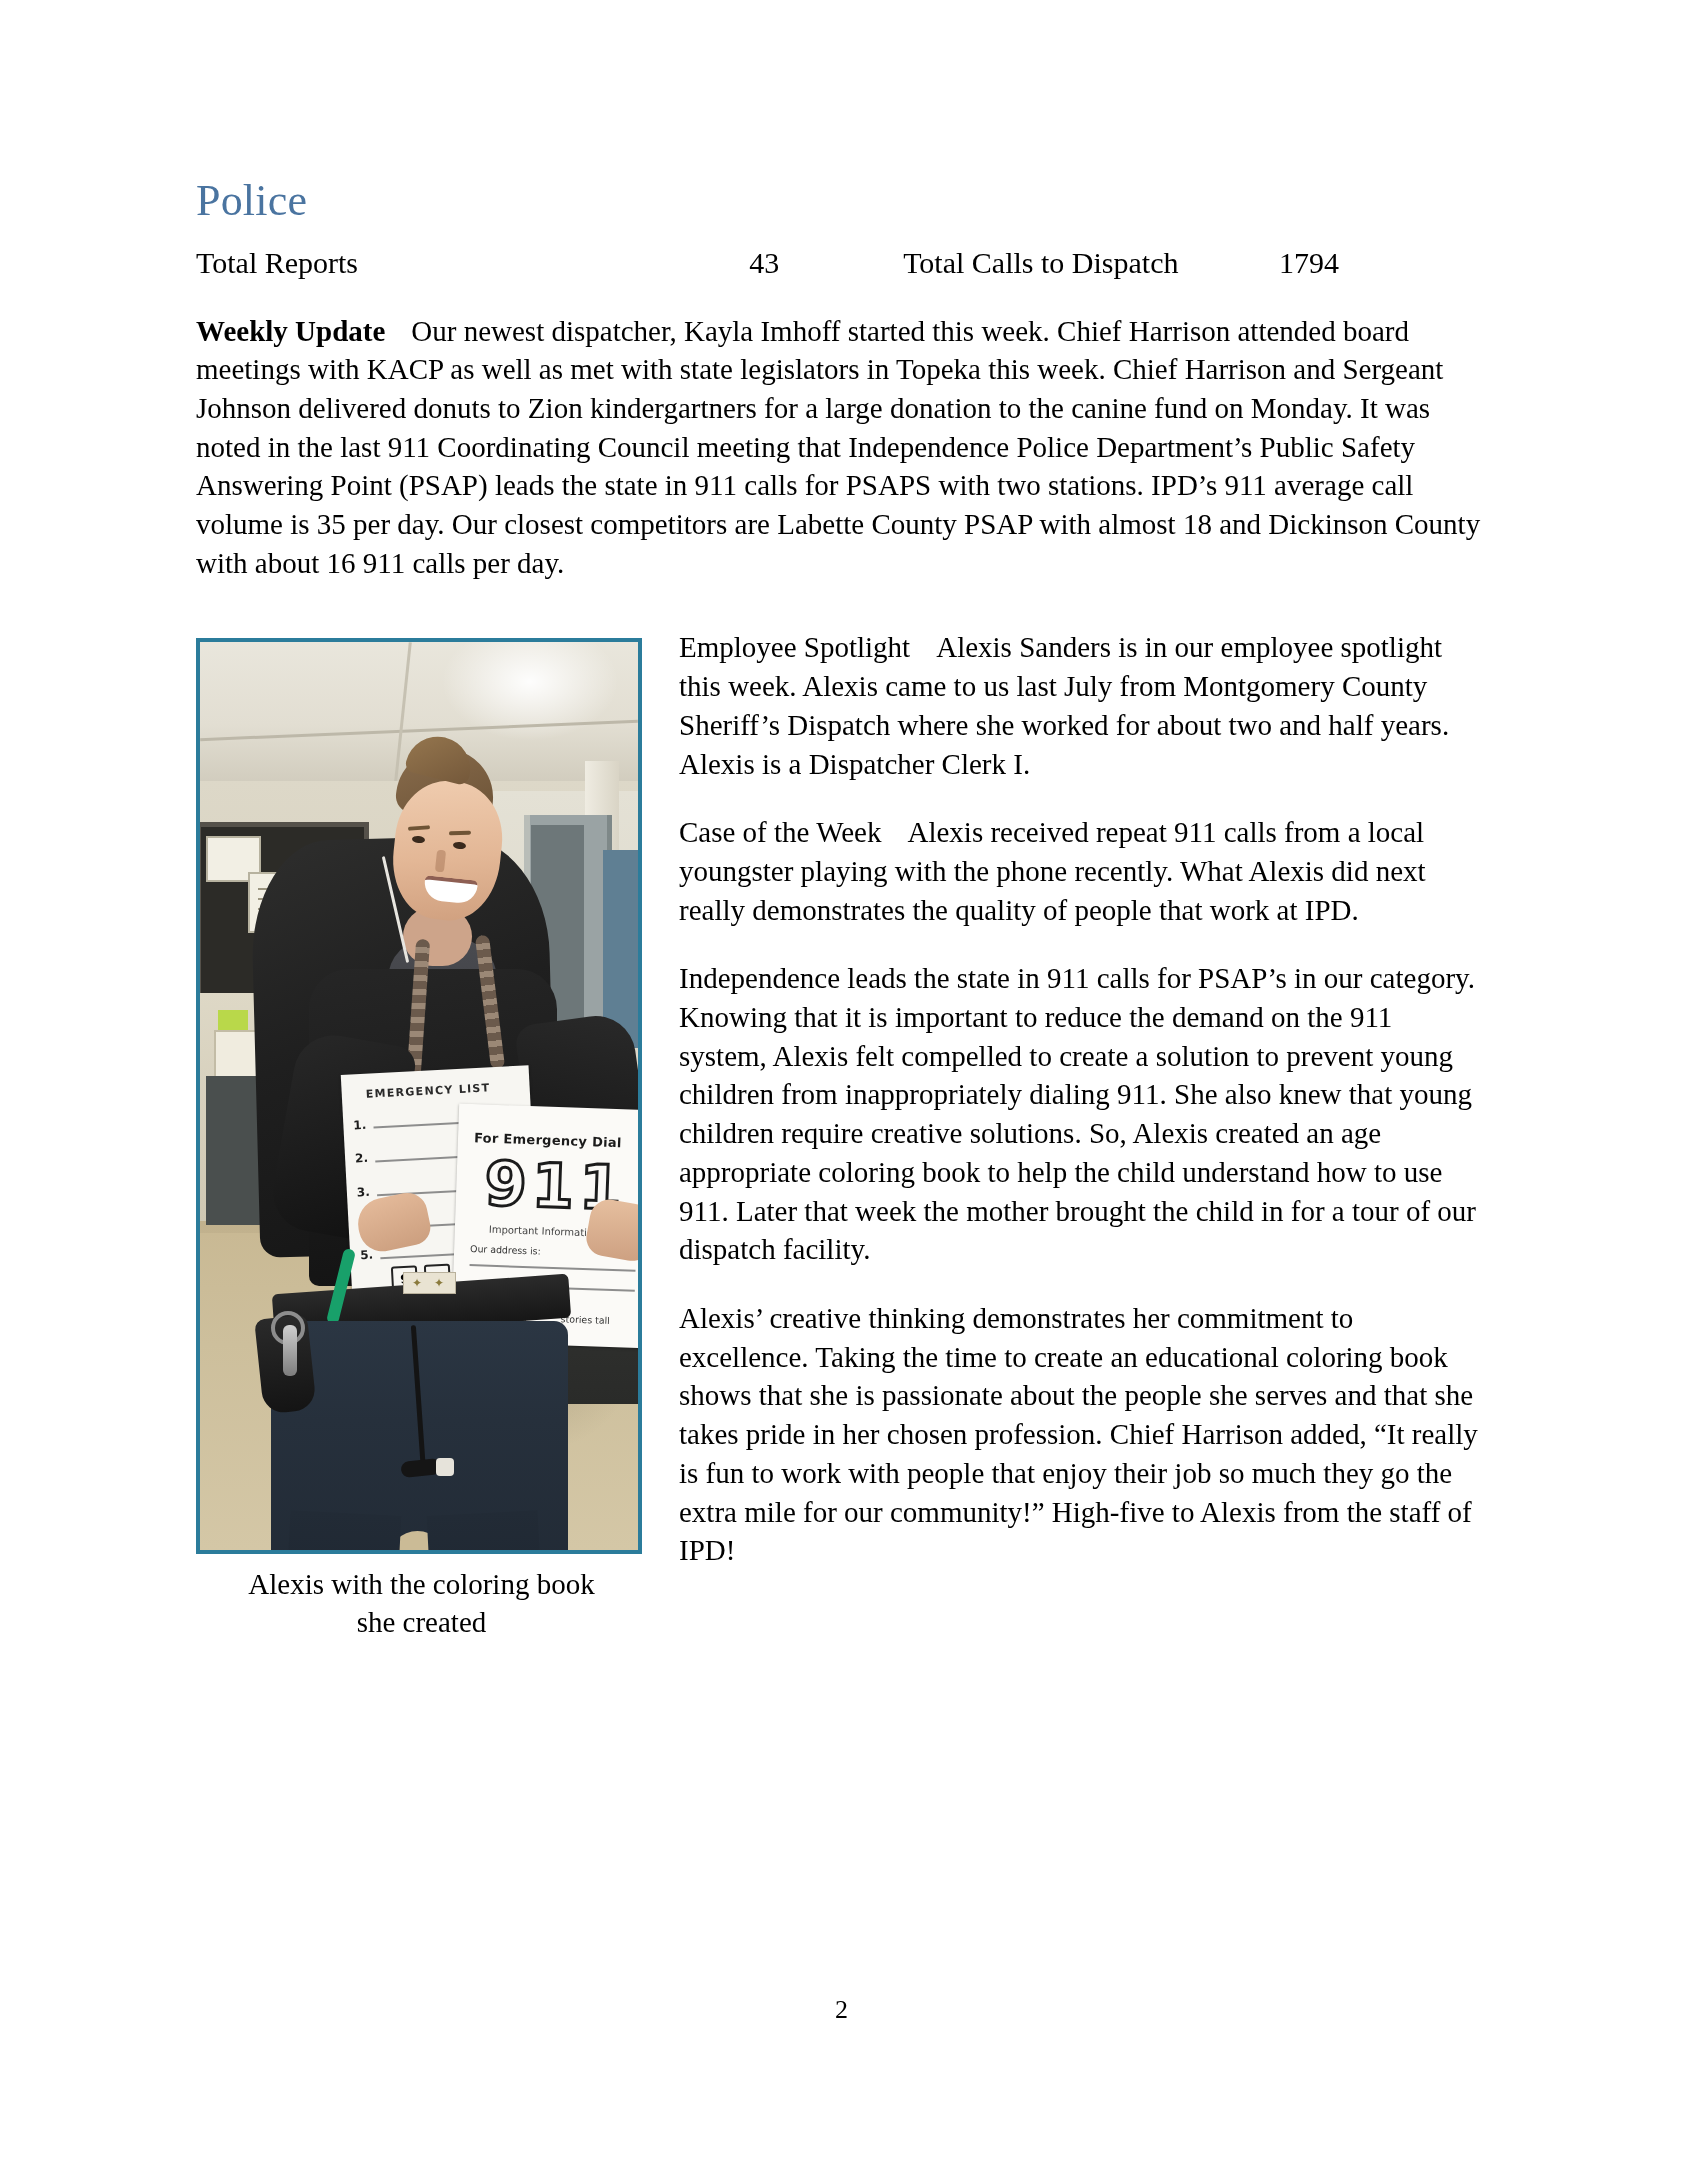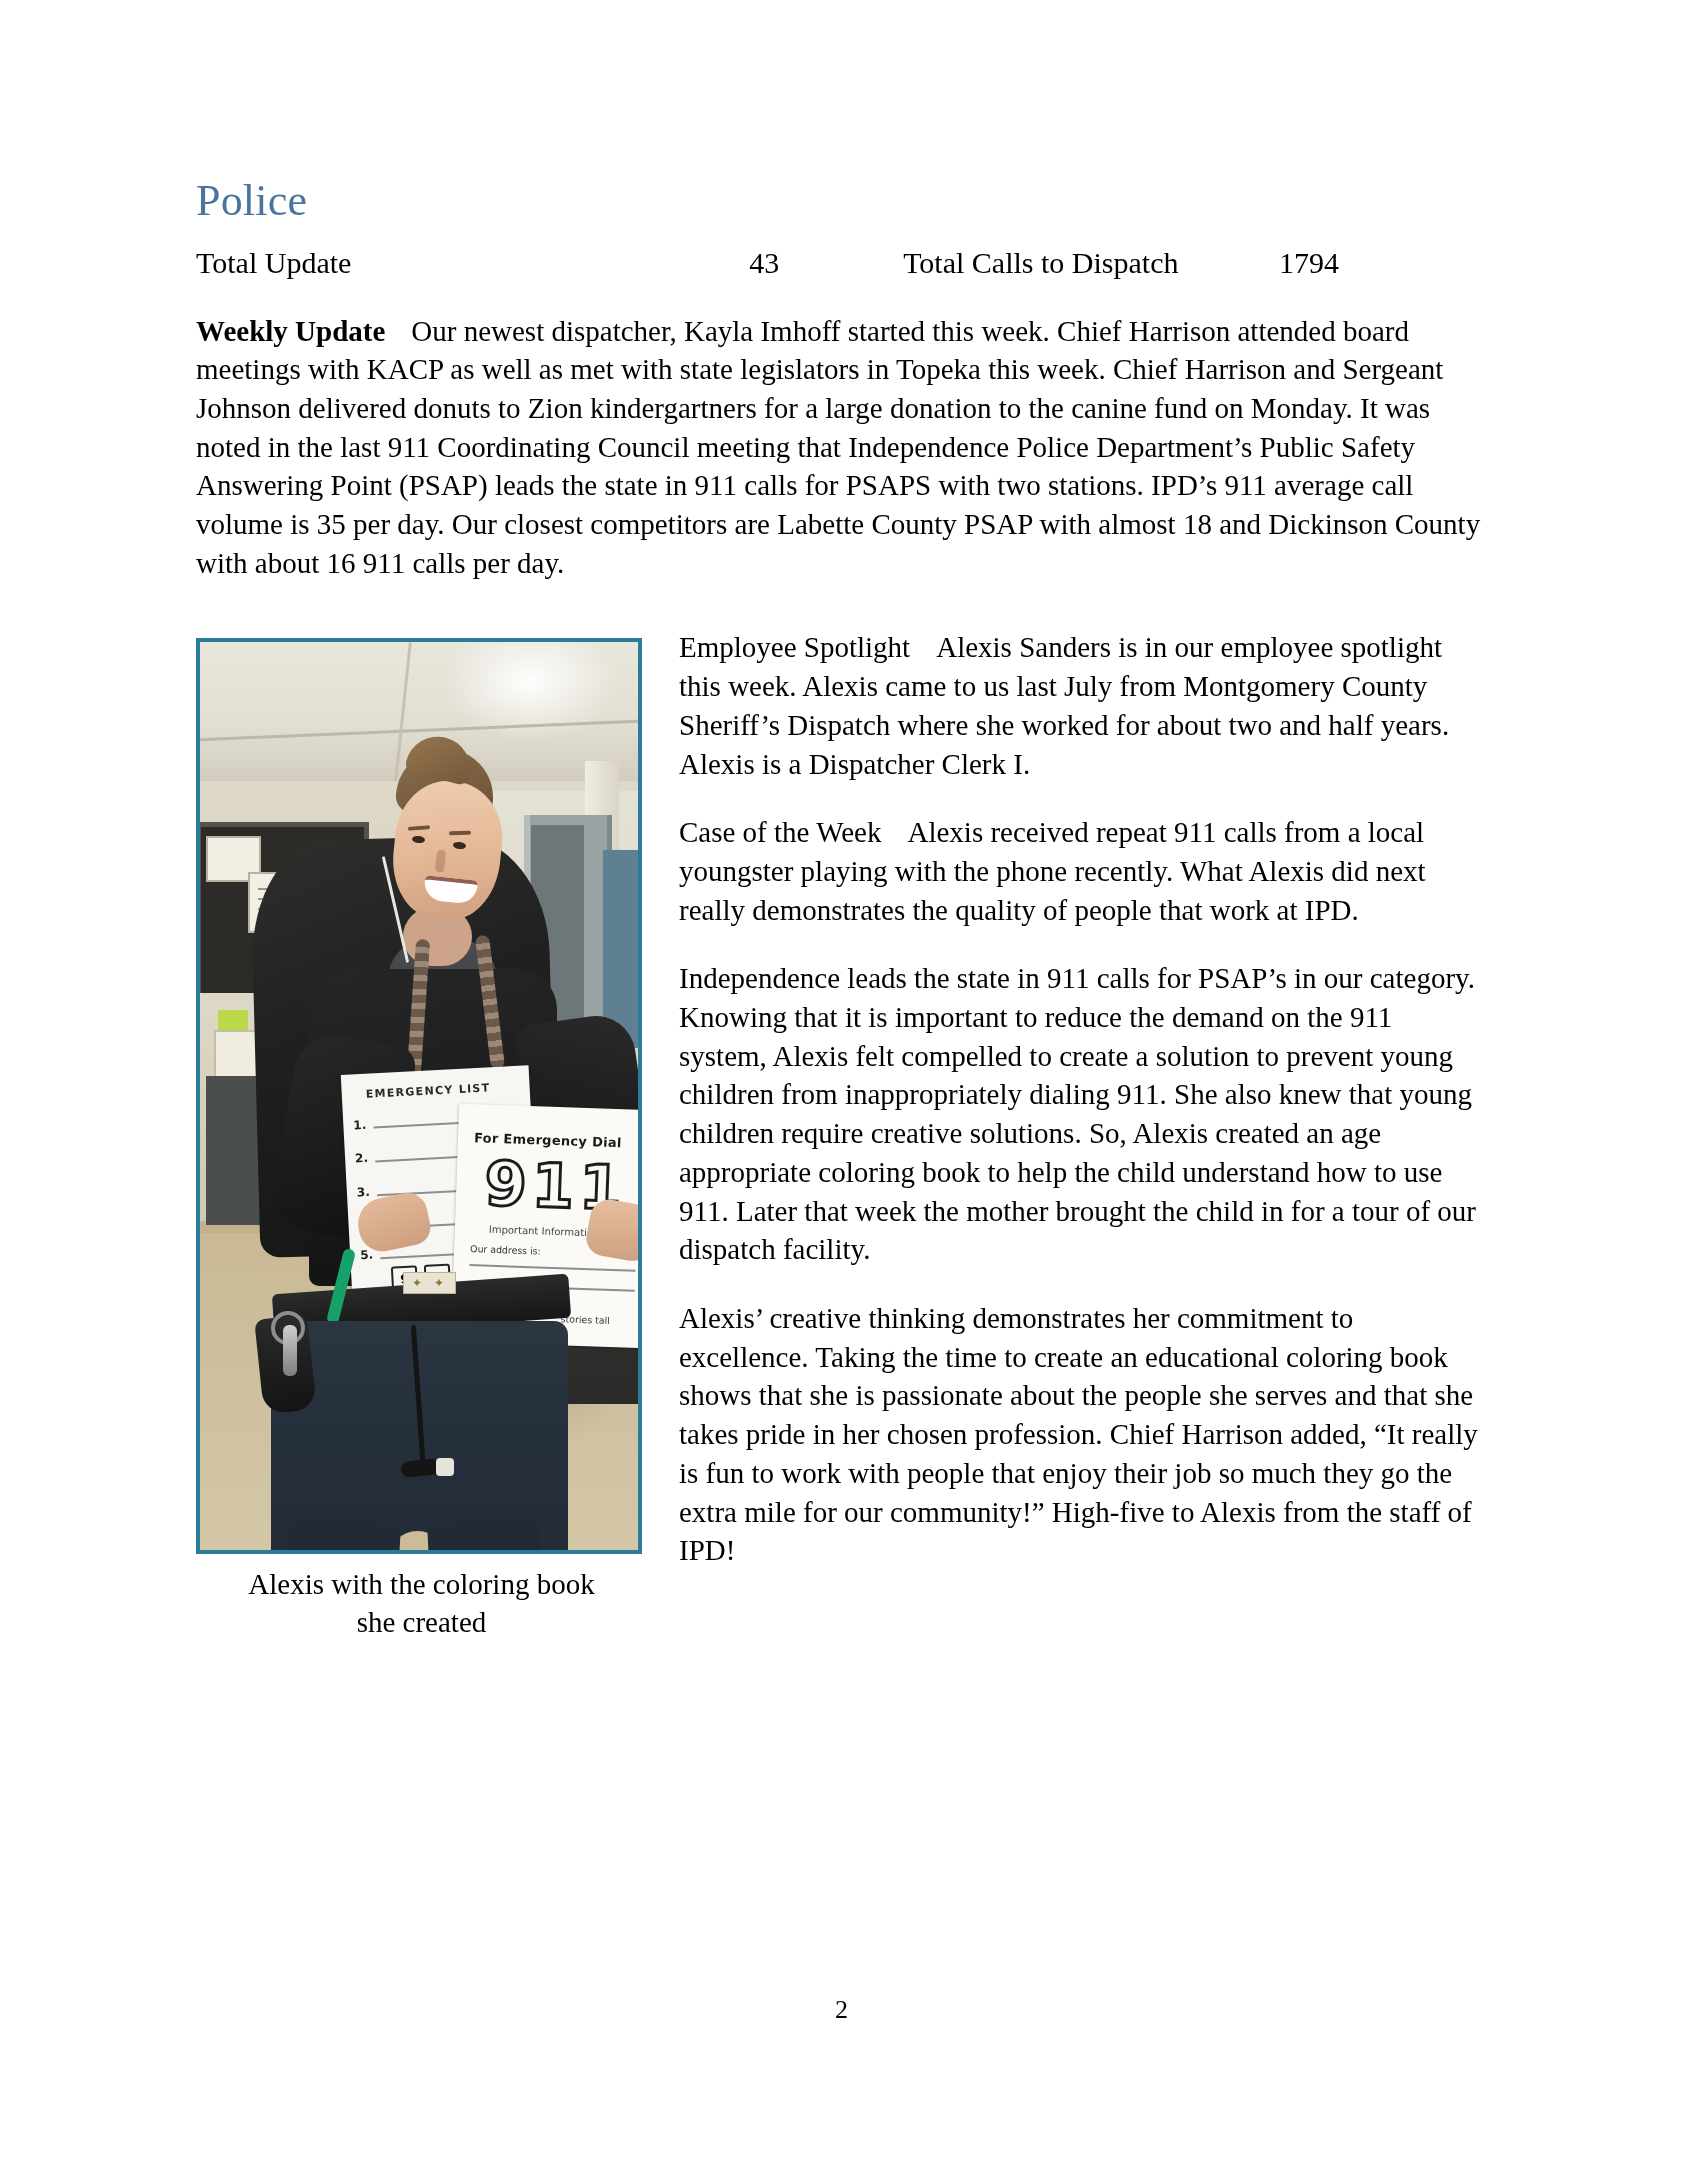--- a/index.html
+++ b/index.html
@@ -427,21 +427,21 @@
 
 <div class="page">
   <div class="content">
 
     <h1 class="section-title">Police</h1>
 
 
     <table class="stats-table">
       <tbody>
         <tr>
-          <td class="st-label-l">Total Update</td>
+          <td class="st-label-l">Total Reports</td>
           <td class="st-value-l">43</td>
           <td class="st-gap"></td>
           <td class="st-label-r">Total Calls to Dispatch</td>
           <td class="st-value-r">1794</td>
         </tr>
       </tbody>
     </table>
 
     <div class="weekly-block body-text">
       <span class="lead">Weekly Update</span><span class="lead-gap"></span><span>Our newest dispatcher, Kayla Imhoff started this week.  Chief Harrison attended board meetings with KACP as well as met with state legislators in Topeka this week.  Chief Harrison and Sergeant Johnson delivered donuts to Zion kindergartners for a large donation to the canine fund on Monday.  It was noted in the last 911 Coordinating Council meeting that Independence Police Department’s Public Safety Answering Point (PSAP) leads the state in 911 calls for PSAPS with two stations.  IPD’s 911 average call volume is 35 per day.  Our closest competitors are Labette County PSAP with almost 18 and Dickinson County with about 16 911 calls per day.</span>

